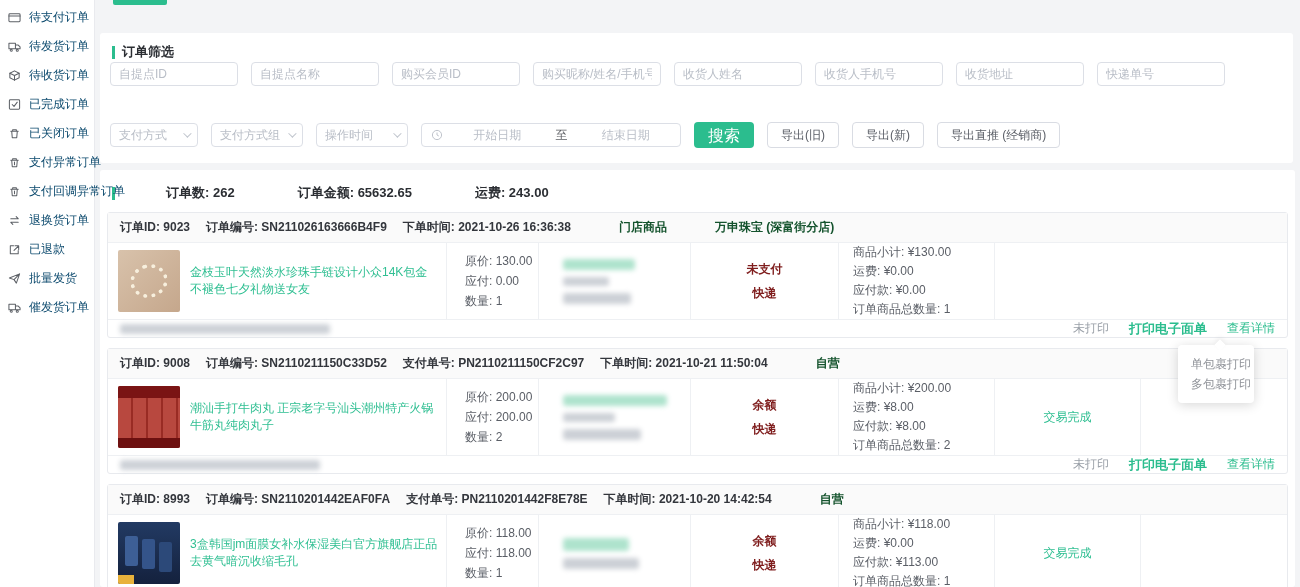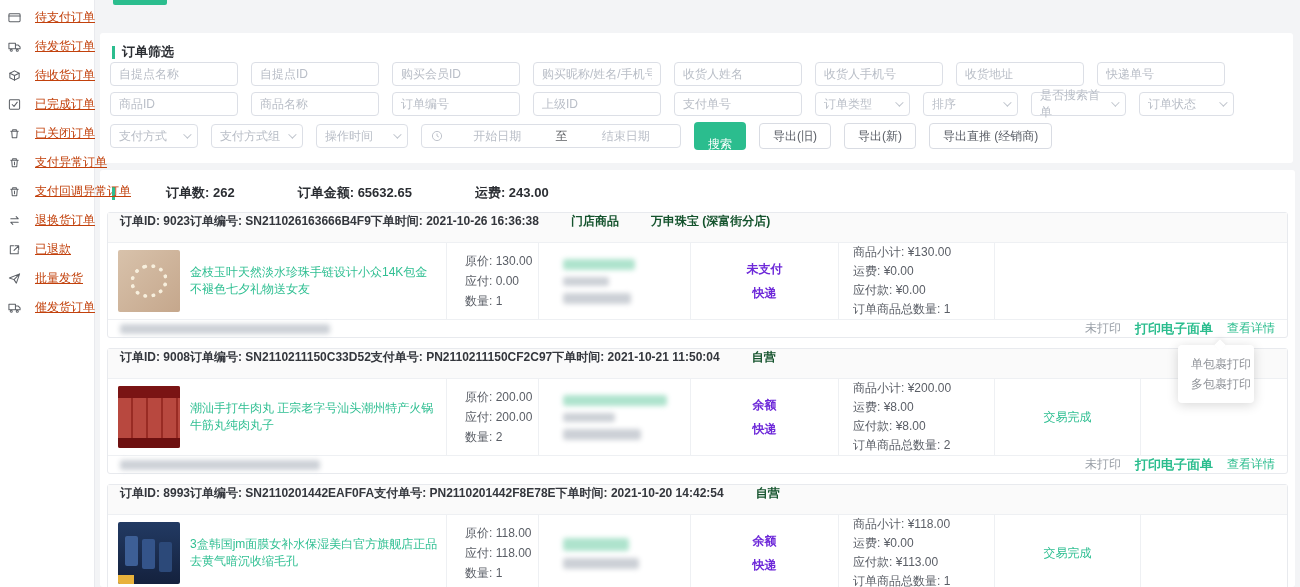--- a/index.html
+++ b/index.html
@@ -1,21 +1,21 @@
 <!DOCTYPE html>
 <html><head>
 <meta charset="utf-8">
 <style>
   * { margin:0; padding:0; box-sizing:border-box; }
   html,body { width:1300px; height:587px; overflow:hidden; }
   body { font-family:"Liberation Sans", sans-serif; background:#f3f4f6; position:relative; font-size:12px; color:#333; }
 
   
   .sidebar { position:absolute; left:0; top:0; width:95px; height:587px; background:#fff; border-right:1px solid #e9eaee; padding-top:3px; z-index:5; }
-  .side-item { height:29px; display:flex; align-items:center; gap:14px; padding-left:8px; color:#c2410c; font-size:12px; cursor:pointer; white-space:nowrap;text-decoration:underline; }
+  .side-item { height:29px; display:flex; align-items:center; gap:8px; padding-left:8px; color:#0c4a6e; font-size:12px; cursor:pointer; white-space:nowrap; }
   .side-item svg { flex:0 0 auto; }
 
   
   .tab-stub { position:absolute; left:113px; top:0; width:54px; height:5px; background:#2bbd8e; border-radius:0 0 2px 2px; }
 
   
   .panel { position:absolute; background:#fff; border-radius:3px; }
   .filter-panel { left:100px; top:33px; width:1193px; height:130px; }
   .orders-panel { left:100px; top:170px; width:1195px; height:417px; }
 
@@ -24,45 +24,45 @@
 
   .frow { position:absolute; left:10px; display:flex; gap:13px; align-items:center; }
   .f-input { width:128px; height:24px; border:1px solid #dcdfe6; border-radius:4px; padding:0 8px; font-size:12px; color:#606266; font-family:"Liberation Sans",sans-serif; outline:none; background:#fff; }
   .f-input::placeholder { color:#b9bec7; }
   .f-select { height:24px; border:1px solid #dcdfe6; border-radius:4px; display:flex; align-items:center; padding:0 8px; color:#b9bec7; background:#fff; cursor:pointer; }
   .caret { width:6px; height:6px; border-right:1px solid #bfc4cc; border-bottom:1px solid #bfc4cc; transform:rotate(45deg) translateY(-2px); margin-left:auto; }
   .f-date { width:260px; height:24px; border:1px solid #dcdfe6; border-radius:4px; display:flex; align-items:center; background:#fff; color:#b9bec7; cursor:pointer; }
   .f-date .dseg { flex:1; text-align:center; }
   .f-date .dto { color:#606266; padding:0 4px; }
   .f-date svg { margin-left:9px; }
-  .btn-green { height:26px; min-width:50px; padding:14px 14px; background:#2bbd8e; color:#fff; border:none; border-radius:4px; font-size:12px; cursor:pointer; font-family:"Liberation Sans",sans-serif; }
+  .btn-green { height:26px; min-width:50px; padding:4px 14px; background:#2bbd8e; color:#fff; border:none; border-radius:4px; font-size:16px; cursor:pointer; font-family:"Liberation Sans",sans-serif; }
   .btn-plain { height:26px; padding:0 13px; background:#fff; color:#5a5e66; border:1px solid #d9dce3; border-radius:4px; font-size:12px; cursor:pointer; font-family:"Liberation Sans",sans-serif; }
 
   
   .stats { display:flex; align-items:center; gap:7px; padding:14px 0 0 12px; font-size:13px; font-weight:bold; color:#2b2e33; }
   .stats .seg { margin-right:12px;margin-left:44px; }
 
   
   .card { margin:10px 7px 0 7px; border:1px solid #e8eaee; border-radius:3px; background:#fff; }
-  .card-head { height:30px; background:#fafafa; border-bottom:1px solid #eef0f3; display:flex; padding:0 12px; font-size:12px; font-weight:600; color:#33363c; white-space:nowrap; }
+  .card-head { height:30px; background:#fafafa; border-bottom:1px solid #eef0f3; display:flex; align-items:center; gap:16px; padding:0 12px; font-size:12px; font-weight:600; color:#33363c; white-space:nowrap; }
   .tag { color:#14532d; font-weight:600;padding-left:32px; }
   .card-body { display:flex; height:76px; }
   .col { border-left:1px solid #eef0f3; }
   .col.first { border-left:none; }
   .c-prod { width:338px; display:flex; align-items:center; gap:10px; padding-left:10px; }
   .pimg { width:62px; height:62px; border-radius:2px; flex:0 0 auto; position:relative; overflow:hidden; }
   .ptitle { width:248px; color:#2fbf92; font-size:12px; line-height:17px; cursor:pointer; }
   .c-price { width:92px; display:flex; flex-direction:column; justify-content:center; gap:3px; padding-left:18px; color:#5a5e66; }
   .c-buyer { width:152px; display:flex; flex-direction:column; justify-content:center; gap:7px; padding-left:24px; }
-  .c-status { width:148px; display:flex; flex-direction:column; justify-content:center; align-items:center; gap:7px; font-weight:700; color:#6d28d9; }
+  .c-status { width:148px; display:flex; flex-direction:column; justify-content:center; align-items:center; gap:7px; font-weight:700; color:#7f1d1d; }
   .c-total { width:156px; display:flex; flex-direction:column; justify-content:center; gap:2px; padding-left:14px; color:#5a5e66; }
   .c-ostat { width:146px; display:flex; align-items:center; justify-content:center; color:#2fbf92; }
   .c-act { flex:1; }
   .card-foot { height:18px; border-top:1px solid #eef0f3; display:flex; align-items:center; justify-content:space-between; padding:0 12px; }
-  .f-links { display:flex; align-items:center; gap:14px; margin-left:auto; }
+  .f-links { display:flex; align-items:center; gap:20px; margin-left:auto; }
   .lnk-muted { color:#9aa0a8; font-size:12px; }
   .lnk-print { color:#2bbd8e; font-size:13px; font-weight:700; cursor:pointer; }
   .lnk-detail { color:#2bbd8e; font-size:12px; cursor:pointer;font-family:Liberation Mono, monospace; }
 
   
   .blur { filter:blur(2.5px); border-radius:3px; }
   .bl-green { background:#aee3cd; }
   .bl-gray { background:#ccd0d6; }
   .addr-blur { width:210px; height:10px; background:#cdd1d7; }
 
@@ -164,53 +164,30 @@
 
 <div class="tab-stub"></div>
 
 <section class="panel filter-panel">
   <div class="sec-title">
     <i class="gbar"></i>
     <span>订单筛选</span>
   </div>
 
   <div class="frow" style="top:29px">
+    <input class="f-input" placeholder="自提点ID" style="">
     <input class="f-input" placeholder="自提点名称" style="">
-    <input class="f-input" placeholder="自提点ID" style="">
     <input class="f-input" placeholder="购买会员ID" style="">
     <input class="f-input" placeholder="购买昵称/姓名/手机号" style="">
     <input class="f-input" placeholder="收货人姓名" style="">
     <input class="f-input" placeholder="收货人手机号" style="">
     <input class="f-input" placeholder="收货地址" style="">
     <input class="f-input" placeholder="快递单号" style="">
   </div>
 
-  <div class="frow" style="top:59px">
-    <input class="f-input" placeholder="商品ID" style="">
-    <input class="f-input" placeholder="商品名称" style="">
-    <input class="f-input" placeholder="订单编号" style="">
-    <input class="f-input" placeholder="上级ID" style="">
-    <input class="f-input" placeholder="支付单号" style="">
-    <div class="f-select" style="width:95px">
-        <span>订单类型</span>
-        <i class="caret"></i>
-      </div>
-    <div class="f-select" style="width:95px">
-        <span>排序</span>
-        <i class="caret"></i>
-      </div>
-    <div class="f-select" style="width:95px">
-        <span>是否搜索首单</span>
-        <i class="caret"></i>
-      </div>
-    <div class="f-select" style="width:95px">
-        <span>订单状态</span>
-        <i class="caret"></i>
-      </div>
-  </div>
 
   <div class="frow" style="top:89px">
     <div class="f-select" style="width:88px">
         <span>支付方式</span>
         <i class="caret"></i>
       </div>
     <div class="f-select" style="width:92px">
         <span>支付方式组</span>
         <i class="caret"></i>
       </div>

